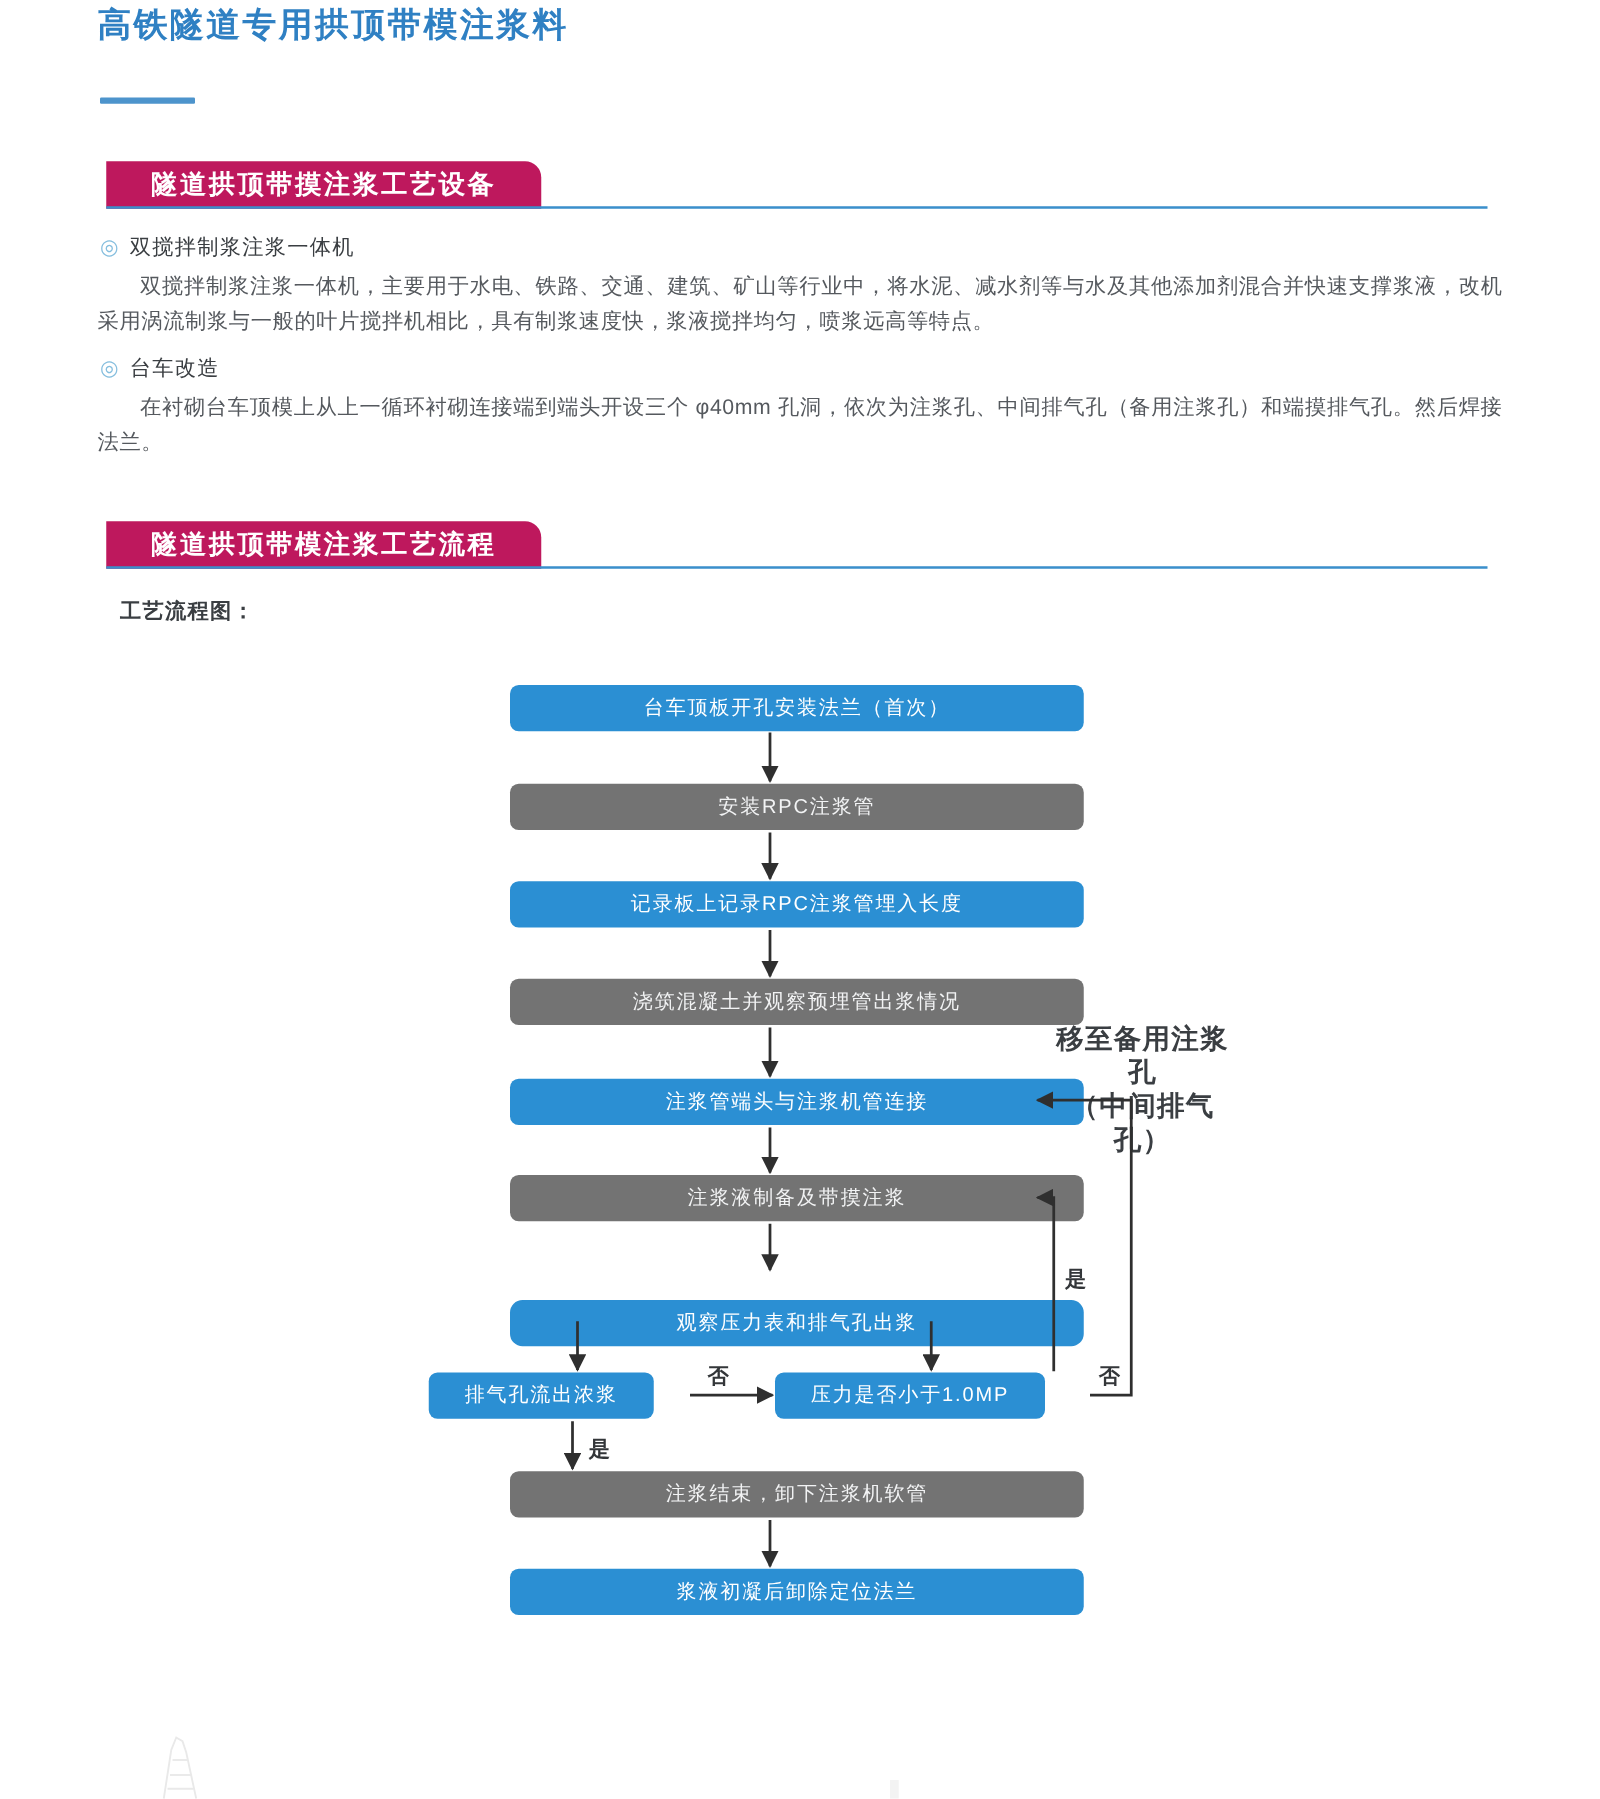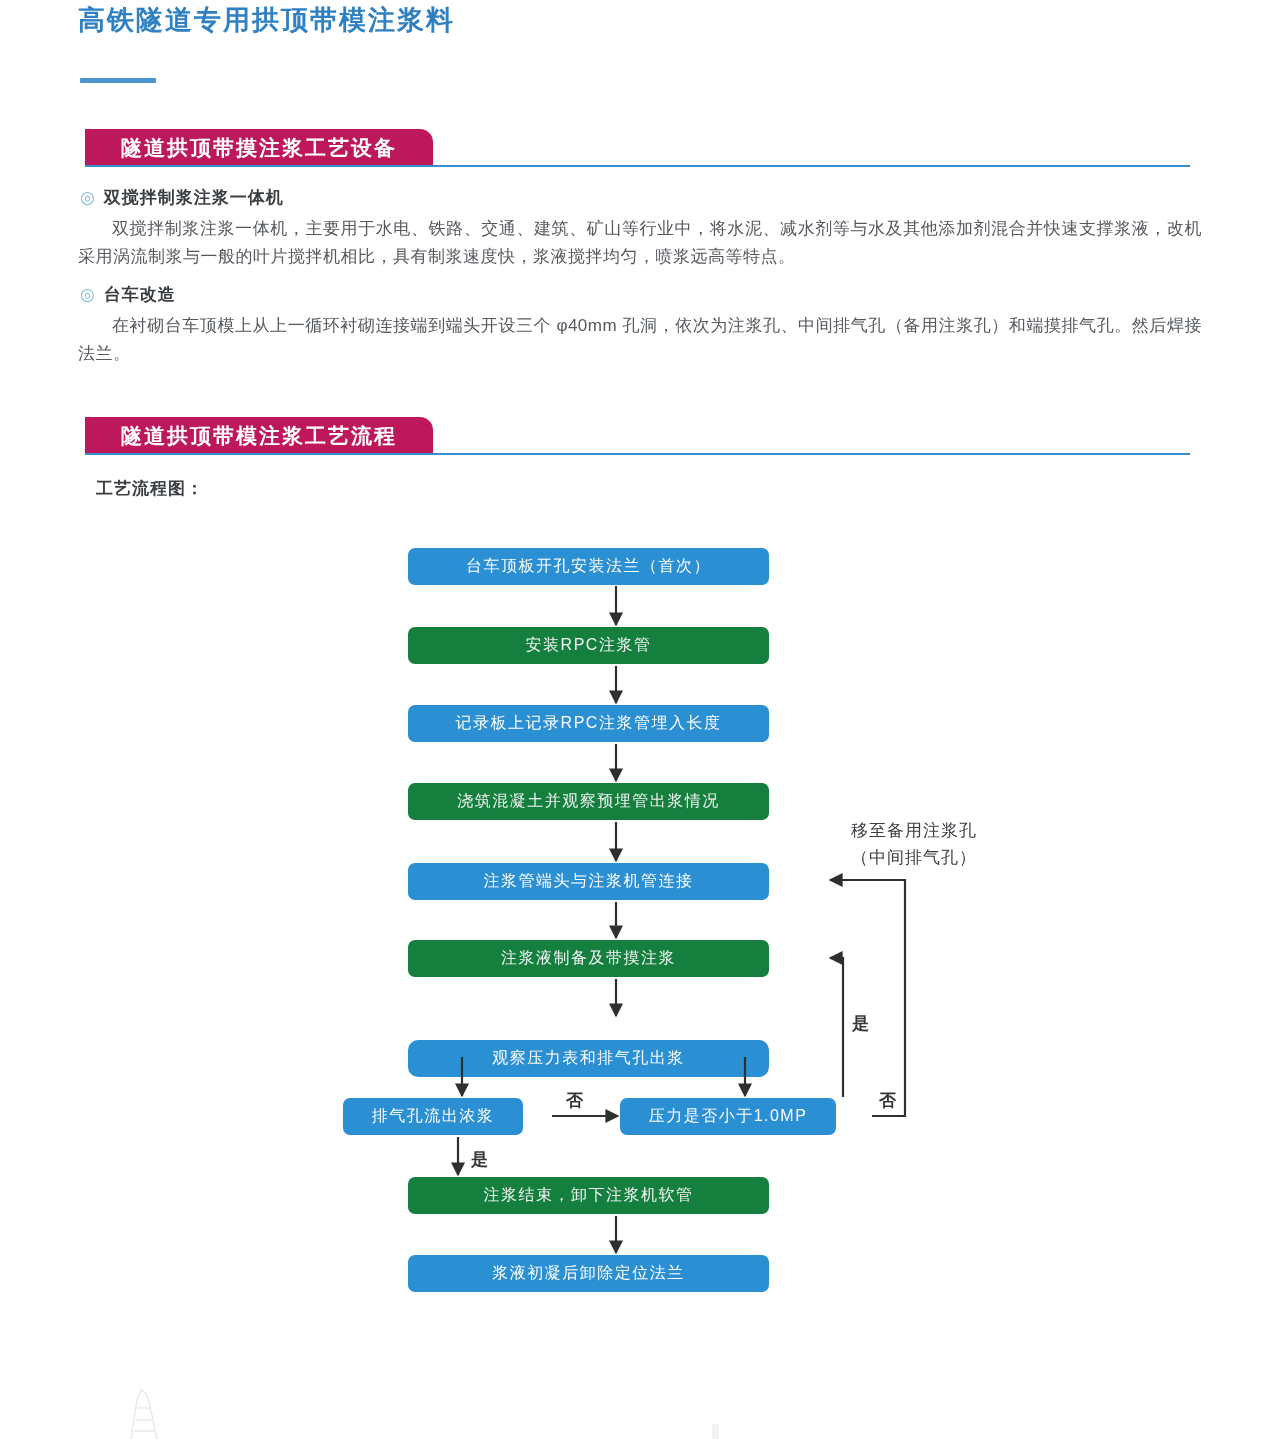--- a/index.html
+++ b/index.html
@@ -33,57 +33,57 @@
   .banner-equipment { top:129px; }
   .line-equipment   { top:165px; }
   .banner-process   { top:417px; }
   .line-process     { top:453px; }
 
   
   .bullet-row { left:80px; display:flex; align-items:center; gap:9px; }
   .bullet-row-1 { top:186px; }
   .bullet-row-2 { top:283px; }
   .bullet-icon { font-size:17px; color:#85bede; line-height:1; }
-  .bullet-title { font-size:17px; font-weight:bold; color:#3a3e42; letter-spacing:1px; }
+  .bullet-title { font-size:17px; font-weight:normal; color:#3a3e42; letter-spacing:1px; }
   .para {
     left:78px; width:1124px; font-size:17px; color:#55595e;
     line-height:28px; text-indent:2em; text-align:justify; letter-spacing:0.5px;
   }
   .para-1 { top:215px; }
   .para-2 { top:312px; }
   .figure-label { left:78px; top:477px; font-size:17px; font-weight:bold; color:#3a3e42; letter-spacing:1px;margin-left:18px; }
 
   
   .node {
     height:37px; border-radius:7px; color:#ffffff; font-size:16px; letter-spacing:1.5px;
     display:flex; align-items:center; justify-content:center; white-space:nowrap;
   }
   .node.blue { background:#2b8fd3; }
-  .node.gray { background:#15803d; color:#f2f3f4; }
-  .wide { left:408px; width:361px; }
+  .node.gray { background:#737373; color:#f2f3f4; }
+  .wide { left:408px; width:459px; }
   .n1  { top:548px; }
   .n2  { top:627px; }
   .n3  { top:705px; }
   .n4  { top:783px; }
   .n5  { top:863px; }
   .n6  { top:940px; }
   .n7  { top:1040px;border-radius:10px; }
   .n8  { left:343px; width:180px; top:1098px; }
   .n9  { left:620px; width:216px; top:1098px; }
   .n10 { top:1177px; }
   .n11 { top:1255px; }
 
   .edge-label { font-size:17px; font-weight:bold; color:#333639; letter-spacing:1px; }
   .lbl-no-mid   { left:566px; top:1089px; }
   .lbl-yes-down { left:471px; top:1148px; }
   .lbl-yes-fb   { left:852px; top:1012px; }
   .lbl-no-fb    { left:879px; top:1089px; }
   .annotation {
     left:840px; top:817px; width:148px; text-align:center;
-    font-size:17px; font-weight:normal; color:#3a3e42; line-height:27px; letter-spacing:1px;
+    font-size:22px; font-weight:bold; color:#3a3e42; line-height:27px; letter-spacing:1px;
   }
 
   svg.arrows { left:0; top:0; pointer-events:none; }
 </style>
 </head>
 <body>
 
 <div class="abs page-title">高铁隧道专用拱顶带模注浆料</div>
 <div class="abs title-underline"></div>
 

